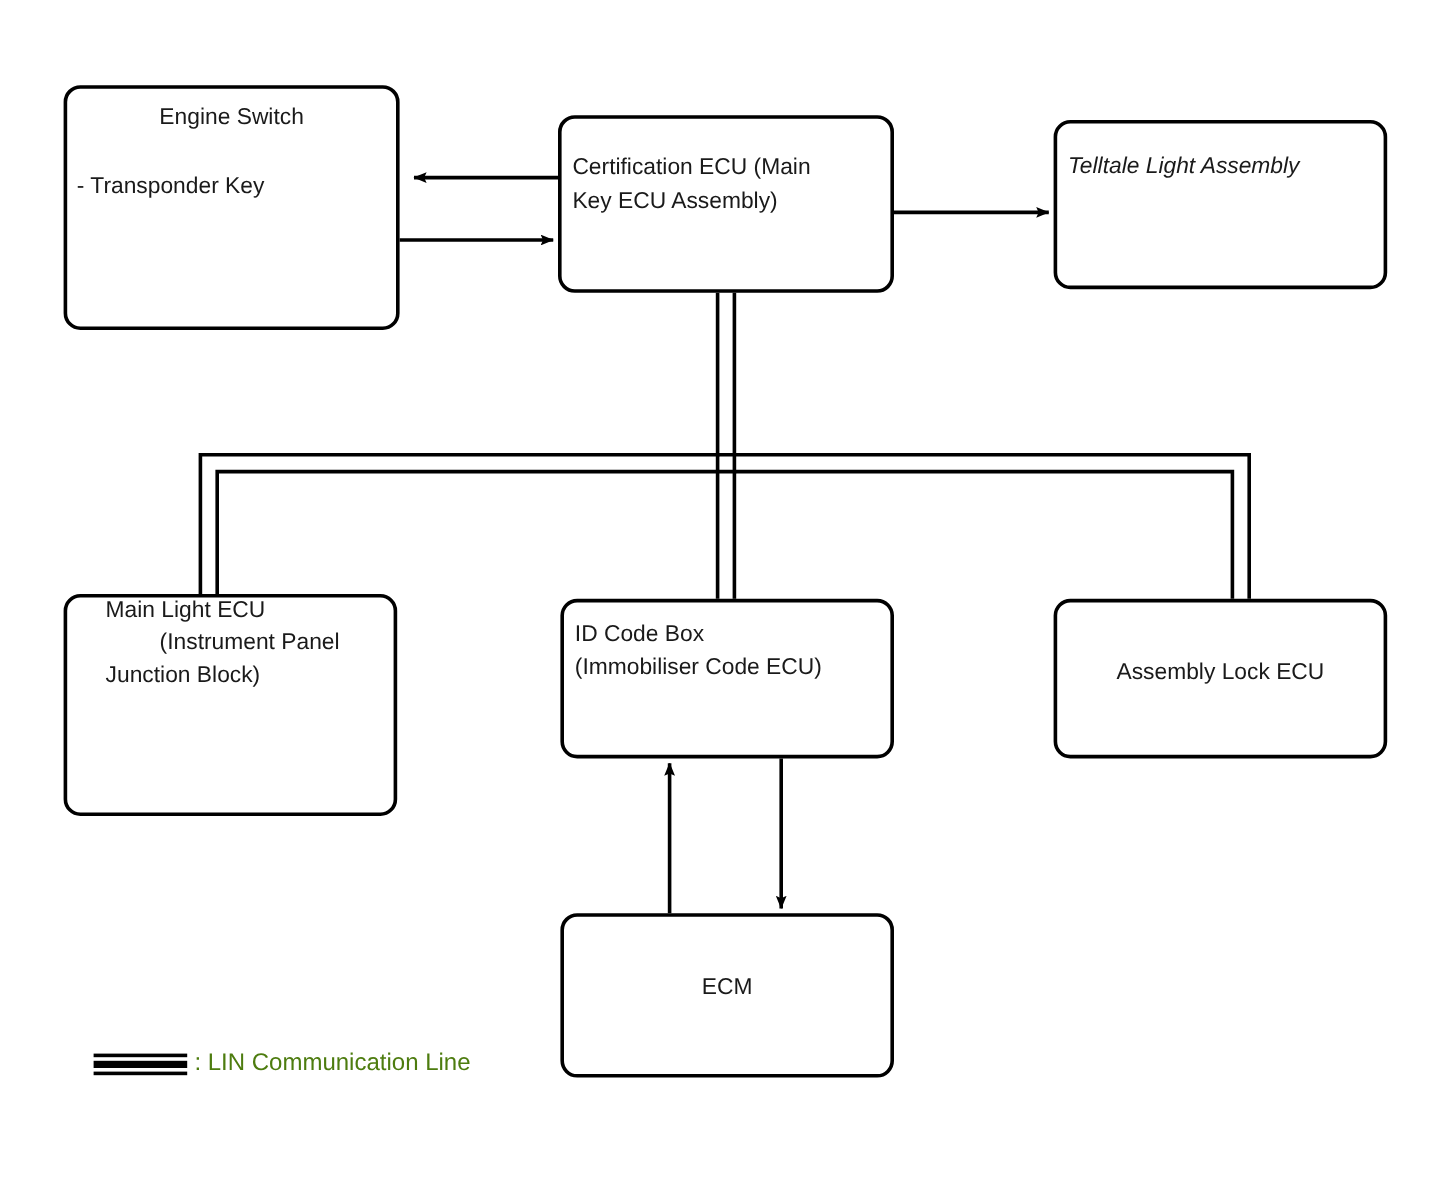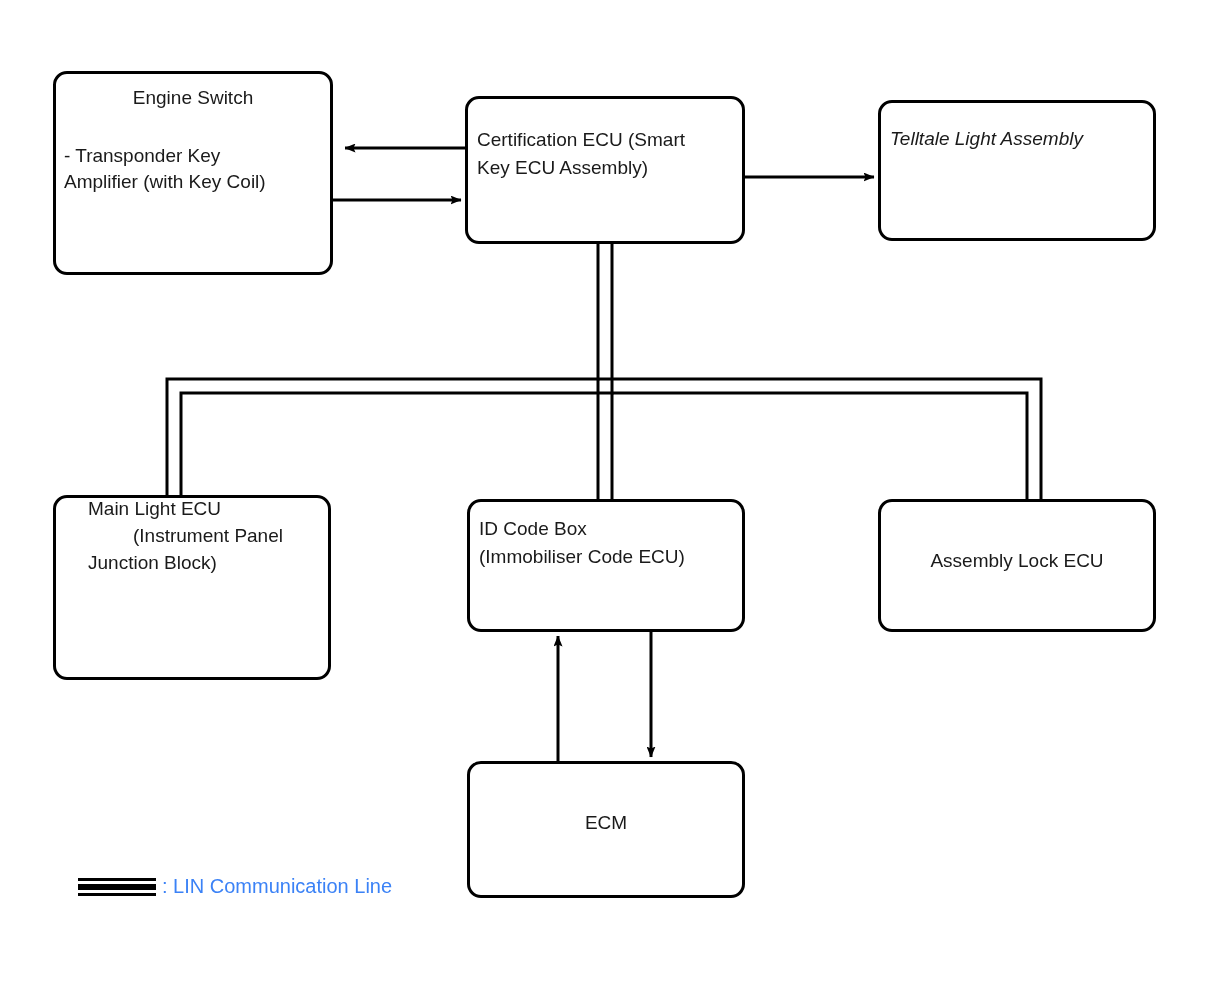--- a/index.html
+++ b/index.html
@@ -65,21 +65,21 @@
     left: 0;
     width: 100%;
     background: #000000;
   }
   .legend-swatch .band.b1 { top: 0px;  height: 3px; }
   .legend-swatch .band.b2 { top: 6px;  height: 6px; }
   .legend-swatch .band.b3 { top: 15px; height: 3px; }
   .legend-text {
     font-family: "Liberation Sans", sans-serif;
     font-size: 20px;
-    color: #3b82f6;
+    color: #4d7c0f;
     white-space: pre;
   }
 </style>
 </head>
 <body>
 
 <div id="canvas">
 
   <svg id="diagram-svg" viewBox="0 0 1210 986" xmlns="http://www.w3.org/2000/svg">
     <defs>
@@ -119,24 +119,23 @@
 
       <line x1="558" y1="761" x2="558" y2="636" marker-end="url(#arrow-up)"></line>
 
       <line x1="651" y1="632" x2="651" y2="757" marker-end="url(#arrow-down)"></line>
     </g>
   </svg>
 
   <div class="node-box" style="left:53px; top:71px; width:280px; height:204px;"></div>
   <div class="node-label center" style="left:53px; top:85px; width:280px;">Engine Switch</div>
   <div class="node-label left" style="left:64px; top:143px; width:262px;">- Transponder Key</div>
-  <div class="node-label left" style="left:64px; top:169px; width:262px;">Amplifier (with Key Coil)</div>
 
   <div class="node-box" style="left:465px; top:96px; width:280px; height:148px;"></div>
-  <div class="node-label left" style="left:477px; top:127px; width:262px;">Certification ECU (Smart</div>
+  <div class="node-label left" style="left:477px; top:127px; width:262px;">Certification ECU (Main</div>
   <div class="node-label left" style="left:477px; top:155px; width:262px;">Key ECU Assembly)</div>
 
   <div class="node-box" style="left:878px; top:100px; width:278px; height:141px;"></div>
   <div class="node-label left" style="left:890px; top:126px; width:262px;font-style:italic;">Telltale Light Assembly</div>
 
   <div class="node-box" style="left:53px; top:495px; width:278px; height:185px;"></div>
   <div class="node-label left" style="left:88px; top:496px; width:240px;">Main Light ECU</div>
   <div class="node-label left" style="left:88px; top:523px; width:240px;text-align:center;">(Instrument Panel</div>
   <div class="node-label left" style="left:88px; top:550px; width:240px;">Junction Block)</div>
 

